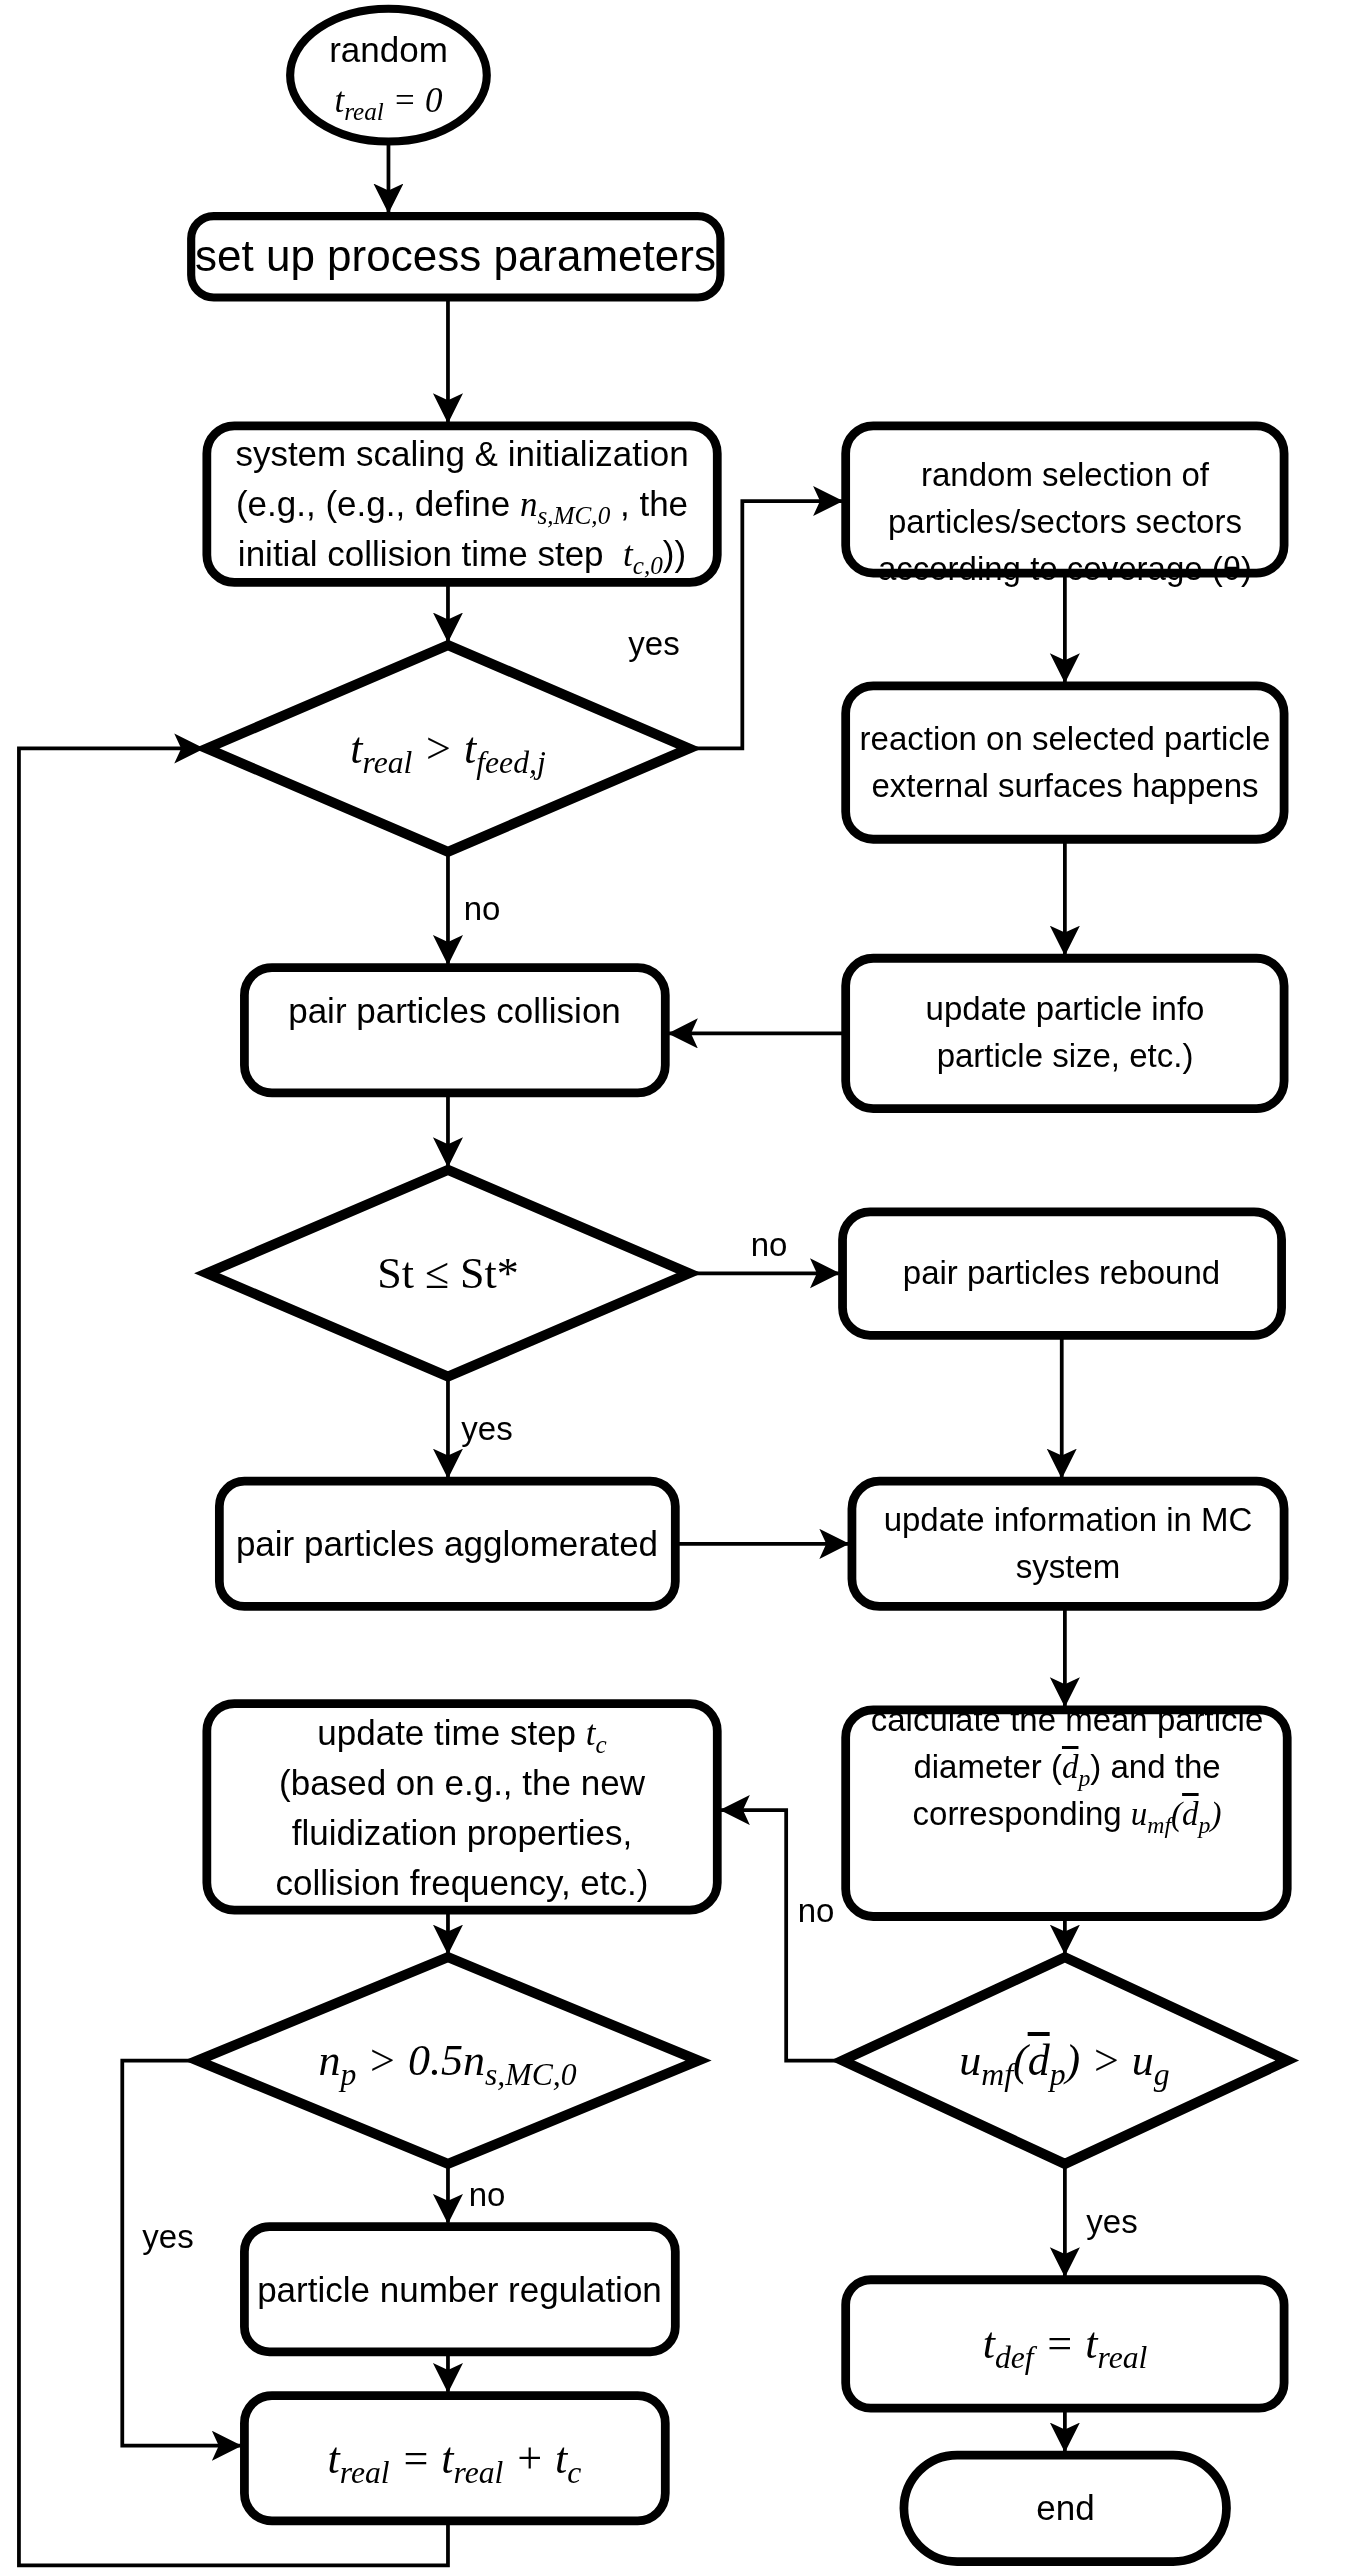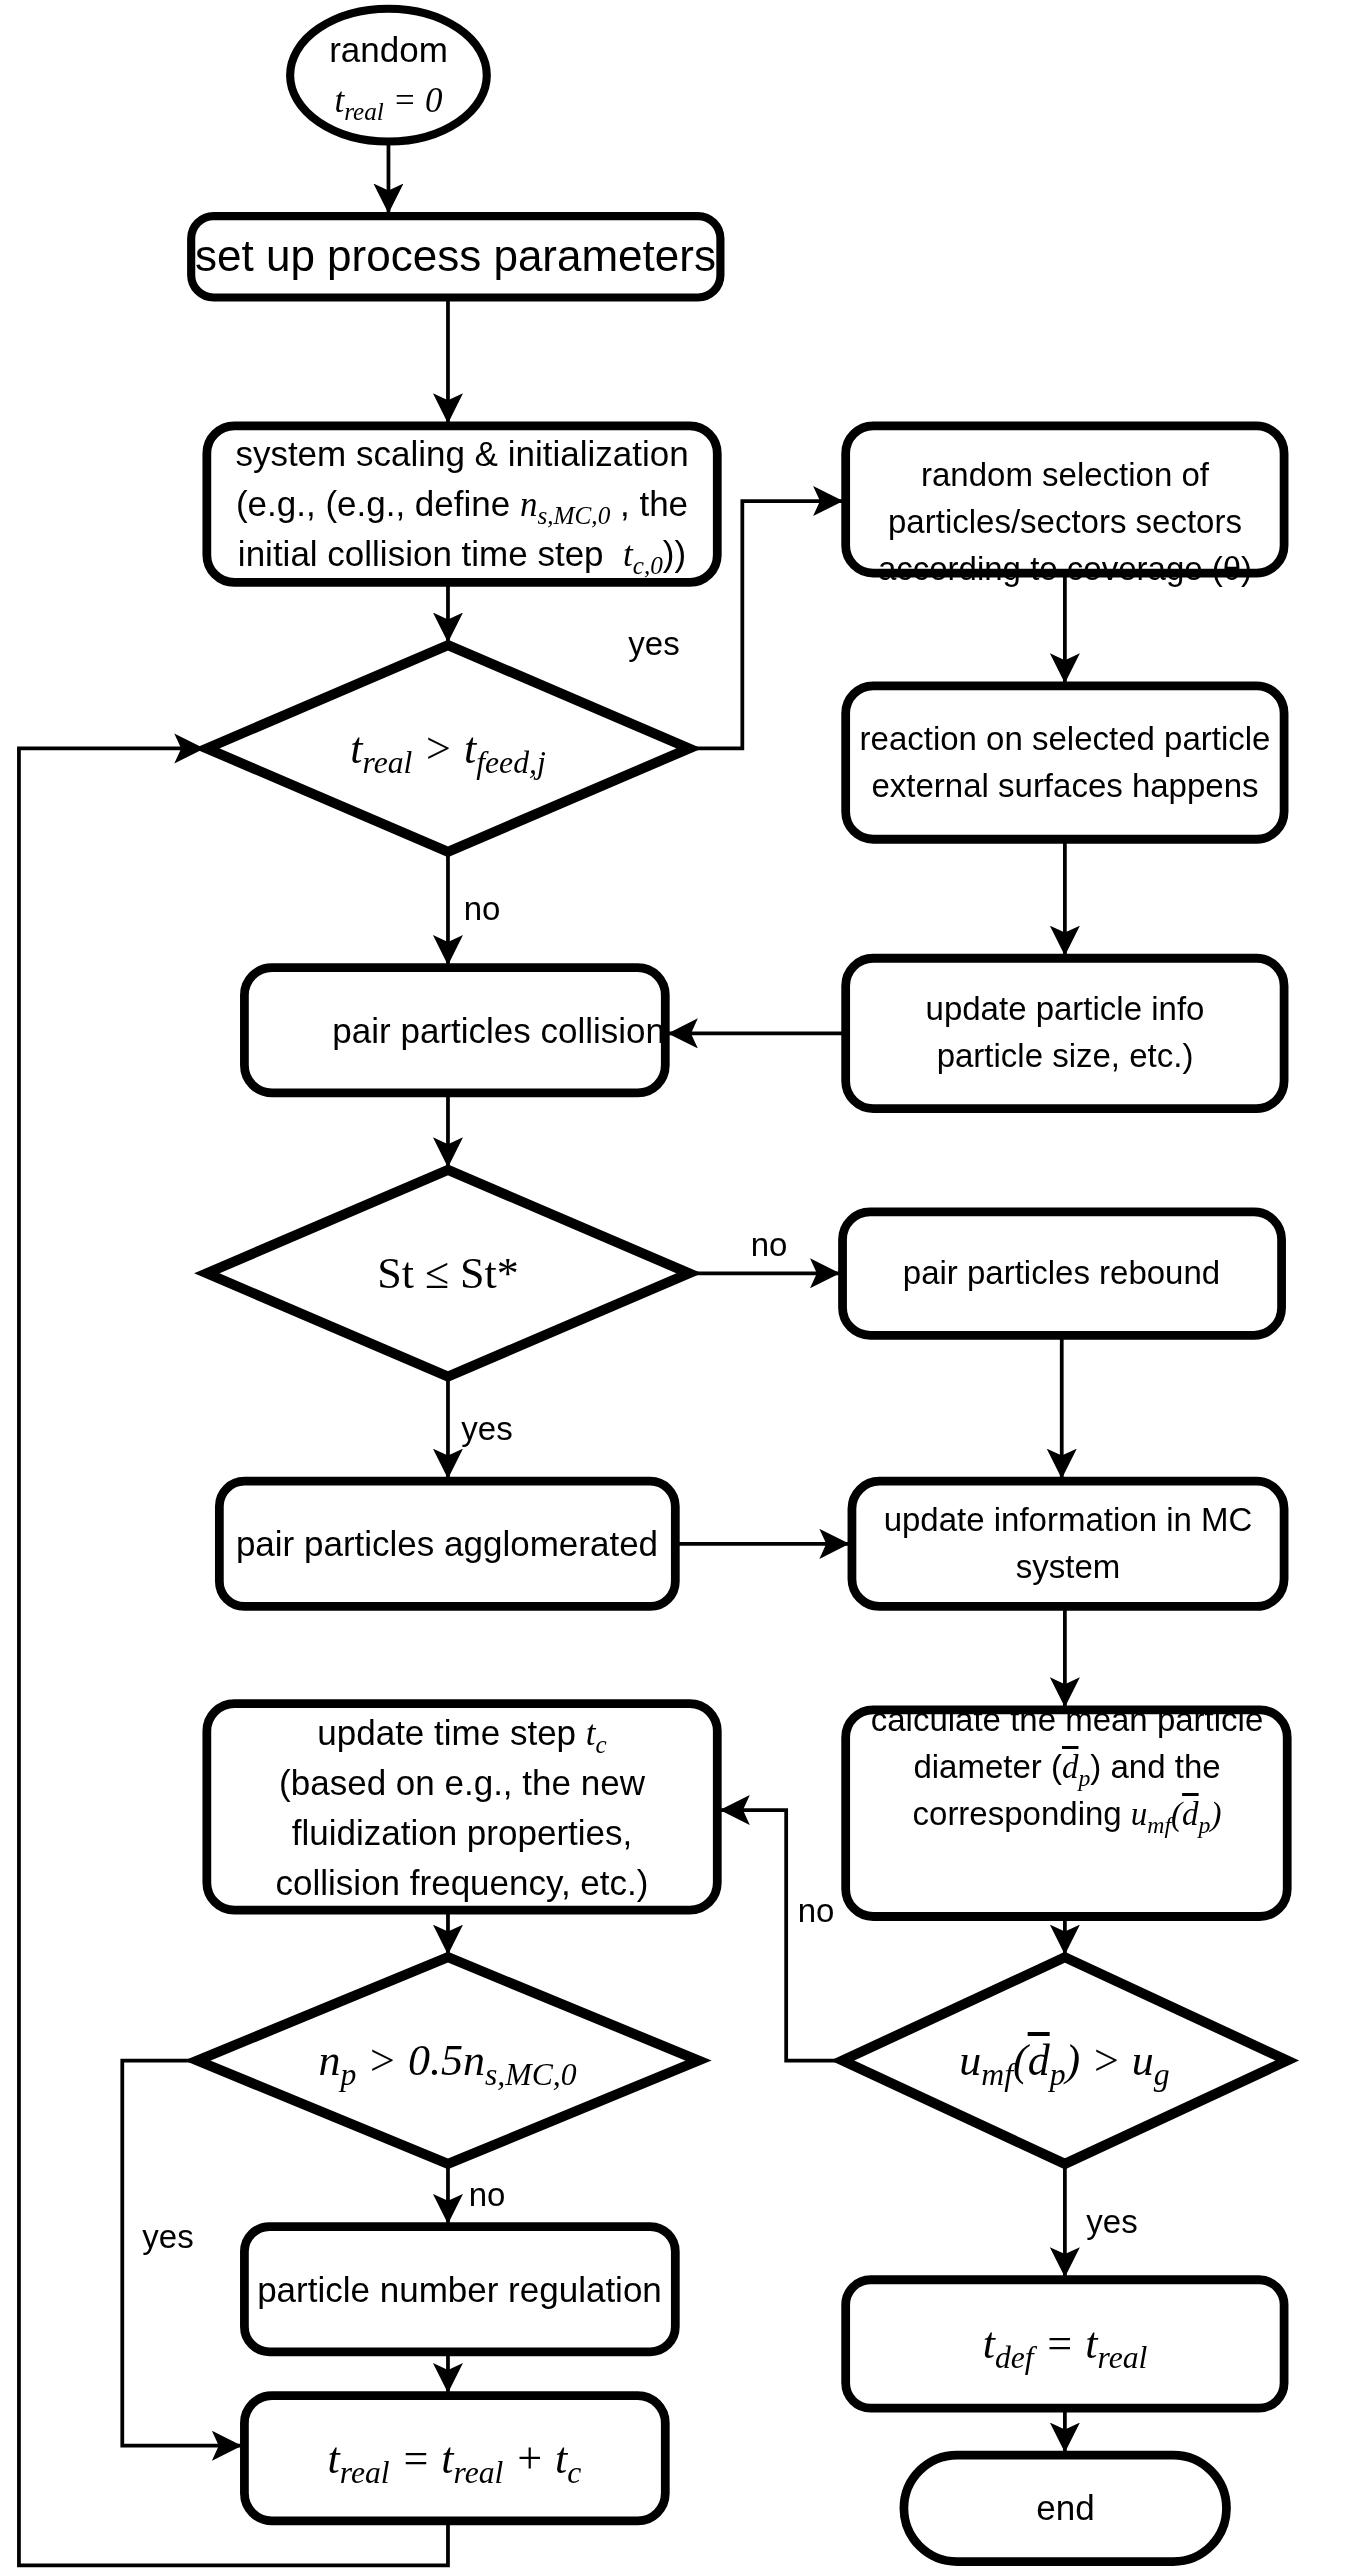--- a/index.html
+++ b/index.html
@@ -106,21 +106,21 @@
   <div class="nodetext" style="left:846px;top:686px;width:438px;height:153px;">
     <div>reaction on selected particle</div>
     <div>external surfaces happens</div>
   </div>
 
   <div class="nodetext" style="left:846px;top:958px;width:438px;height:150px;">
     <div>update particle info</div>
     <div>particle size, etc.)</div>
   </div>
 
-  <div class="nodetext fs56" style="left:244px;top:968px;width:421px;height:125px;align-items:flex-end;">
+  <div class="nodetext fs56" style="left:244px;top:948px;width:421px;height:125px;">
     <div>pair particles collision</div>
   </div>
 
   <div class="nodetext fs58" style="left:207px;top:1170px;width:482px;height:207px;">
     <div><span class="ms">St ≤ St*</span></div>
   </div>
 
   <div class="nodetext" style="left:842px;top:1212px;width:439px;height:123px;">
     <div>pair particles rebound</div>
   </div>

